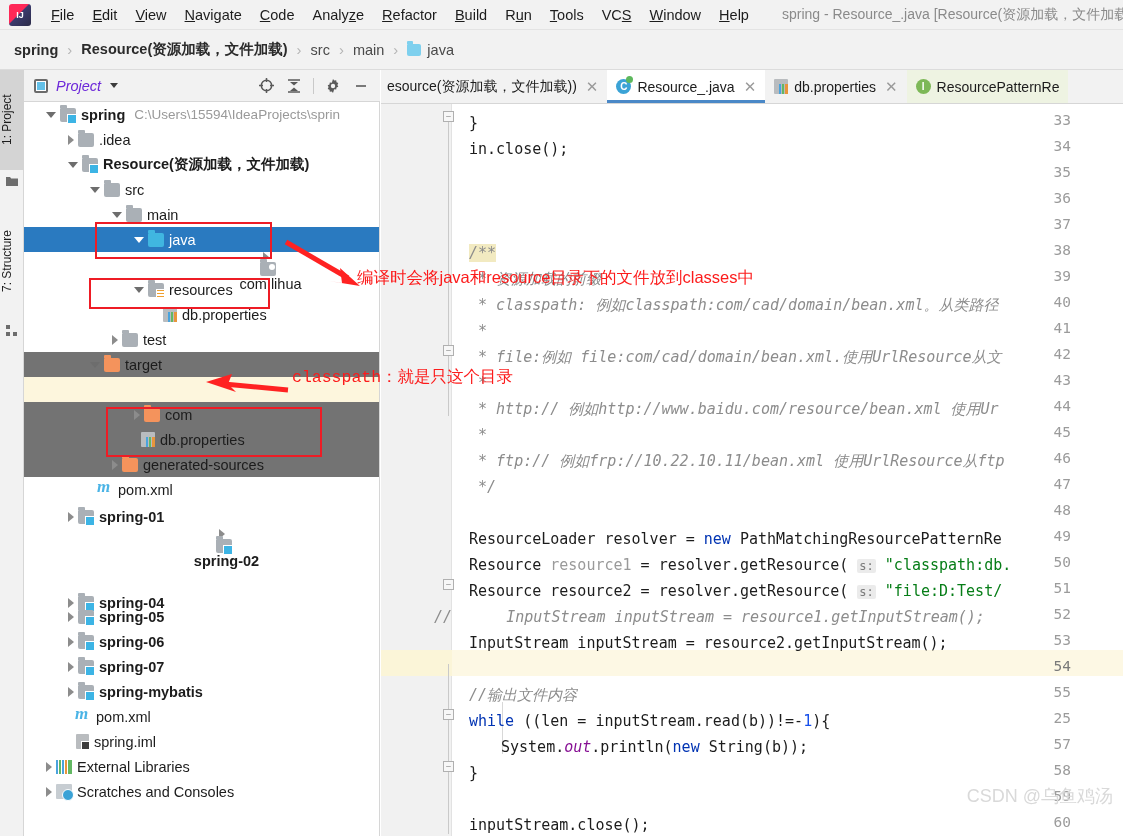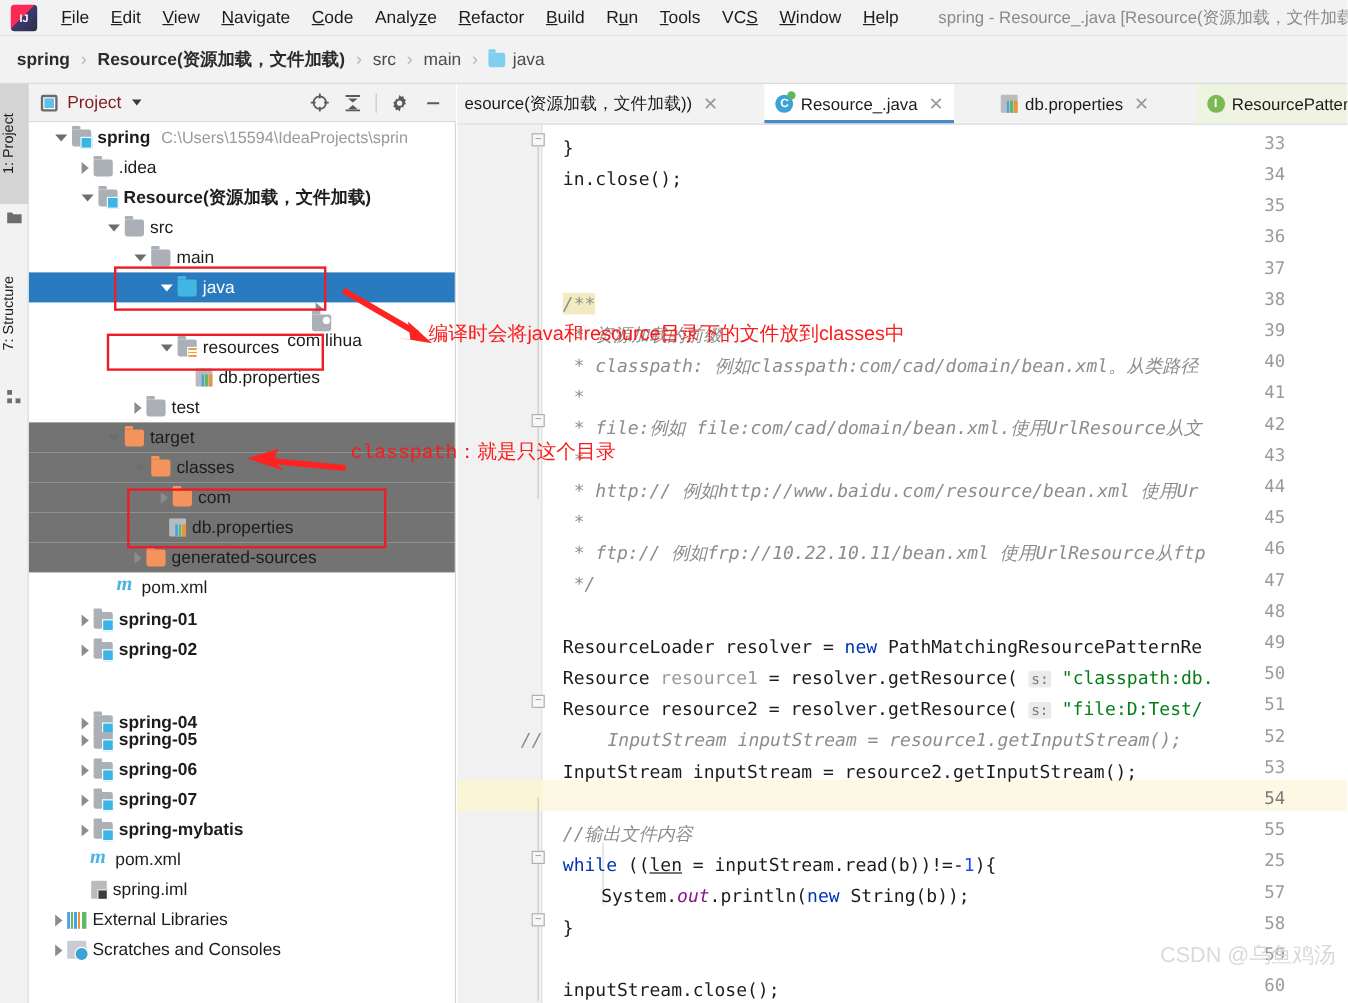--- a/index.html
+++ b/index.html
@@ -77,21 +77,21 @@
     background:#f2f2f2; display:flex; align-items:center;
     border-bottom:1px solid #d6d6d6;
   }
   .proj-title-ico{
     width:14px;height:14px;margin-left:10px;margin-right:8px;
     background:#fff;border:2px solid #6b6b6b;border-radius:2px;position:relative;flex:none;
   }
   .proj-title-ico:after{
     content:"";position:absolute;left:1px;top:1px;right:1px;bottom:1px;background:#62c0e8;
   }
-  .proj-title{ font-size:14.5px;color:#7f1d1d; }
+  .proj-title{ font-size:14.5px;color:#6d28d9;font-style:italic; }
   .caret-dn{
     width:0;height:0;border-left:4.5px solid transparent;border-right:4.5px solid transparent;
     border-top:5px solid #3c3c3c;margin-left:9px;
   }
   .proj-tools{ margin-left:auto; display:flex; align-items:center; gap:2px; padding-right:6px;}
   .tbtn{ width:26px;height:24px;display:flex;align-items:center;justify-content:center;cursor:pointer;}
   .tbsep{ width:1px;height:16px;background:#c9c9c9;margin:0 4px; }
 
   .proj-tree{
     position:absolute; left:24px; top:102px; width:356px; height:734px;
@@ -154,21 +154,21 @@
   .redtext{
     position:absolute; color:#fc1b1b; font-size:16.5px; white-space:nowrap;
     font-family:"Liberation Sans", sans-serif;
   }
   .arrow-svg{ position:absolute; pointer-events:none; }
 
   
   .edtabs{
     position:absolute; left:381px; top:70px; width:742px; height:34px;
     background:#f2f2f2; display:flex; align-items:stretch;
-    border-bottom:1px solid #d6d6d6; overflow:hidden;gap:30px;
+    border-bottom:1px solid #d6d6d6; overflow:hidden;
   }
   .etab{
     display:flex; align-items:center; padding:0 9px; font-size:14px;
     color:#1c1c1c; white-space:nowrap; position:relative; cursor:pointer;
   }
   .etab.active{ background:#ffffff; }
   .etab.active:after{
     content:""; position:absolute; left:0; right:0; bottom:0; height:3px; background:#4a88c7;
   }
   .etab.green{ background:#eef3e2; }
@@ -379,25 +379,20 @@
       <span class="ic folder"></span>
       <span class="lbl">test</span>
     </div>
 
     <div class="row yellow" style="position:absolute;top:250px;left:0;width:356px;padding-left:66px;">
       <span class="arrow down"></span>
       <span class="ic folder orange"></span>
       <span class="lbl">target</span>
     </div>
 
-    <div class="row yellow" style="position:absolute;top:275px;left:0;width:356px;padding-left:88px;">
-      <span class="arrow down"></span>
-      <span class="ic folder orange"></span>
-      <span class="lbl">classes</span>
-    </div>
 
     <div class="row yellow" style="position:absolute;top:300px;left:0;width:356px;padding-left:110px;">
       <span class="arrow right"></span>
       <span class="ic folder orange"></span>
       <span class="lbl">com</span>
     </div>
 
     <div class="row yellow" style="position:absolute;top:325px;left:0;width:356px;padding-left:117px;">
       <span class="ic props"></span>
       <span class="lbl">db.properties</span>
@@ -412,21 +407,21 @@
     <div class="row" style="position:absolute;top:375px;left:0;width:356px;padding-left:73px;">
       <span class="ic mvn"></span>
       <span class="lbl">pom.xml</span>
     </div>
 
     <div class="row" style="position:absolute;top:402px;left:0;width:356px;padding-left:44px;">
       <span class="arrow right"></span>
       <span class="ic folder mod"></span>
       <span class="lbl b">spring-01</span>
     </div>
-    <div class="row" style="position:absolute;top:427px;left:0;width:356px;padding-left:44px;">
+    <div class="row" style="position:absolute;top:427px;left:0;width:356px;padding-left:44px;flex-direction:column;">
       <span class="arrow right"></span>
       <span class="ic folder mod"></span>
       <span class="lbl b">spring-02</span>
     </div>
     <div class="row" style="position:absolute;top:477px;left:0;width:356px;padding-left:44px;margin-top:11px;">
       <span class="arrow right"></span>
       <span class="ic folder mod"></span>
       <span class="lbl b">spring-04</span>
     </div>
     <div class="row" style="position:absolute;top:502px;left:0;width:356px;padding-left:44px;">
@@ -552,21 +547,21 @@
     <div class="codeline" style="top:344px;"><span class="cmt">&nbsp;* ftp:// 例如frp://10.22.10.11/bean.xml 使用UrlResource从ftp</span></div>
     <div class="codeline" style="top:370px;"><span class="cmt">&nbsp;*/</span></div>
 
     <div class="codeline" style="top:422px;">ResourceLoader resolver = <span class="kw">new</span> PathMatchingResourcePatternRe</div>
     <div class="codeline" style="top:448px;text-align:center;">Resource <span class="greyvar">resource1</span> = resolver.getResource( <span class="hintbg">s:</span> <span class="str">"classpath:db.</span></div>
     <div class="codeline" style="top:474px;">Resource resource2 = resolver.getResource( <span class="hintbg">s:</span> <span class="str">"file:D:Test/</span></div>
     <div class="codeline" style="top:500px;left:53px;"><span class="cmt">//      InputStream inputStream = resource1.getInputStream();</span></div>
     <div class="codeline" style="top:526px;">InputStream inputStream = resource2.getInputStream();</div>
 
     <div class="codeline" style="top:578px;"><span class="cmt">//输出文件内容</span></div>
-    <div class="codeline" style="top:604px;"><span class="kw">while</span> ((<span style="text-decoration:underline;text-decoration-style:solid;text-align:right;">len</span> = inputStream.read(b))!=-<span class="num">1</span>){</div>
+    <div class="codeline" style="top:604px;"><span class="kw">while</span> ((<span style="text-decoration-style:solid;text-align:right;">len</span> = inputStream.read(b))!=-<span class="num">1</span>){</div>
     <div class="codeline" style="top:630px;left:120px;">System.<span class="fld">out</span>.println(<span class="kw">new</span> String(b));</div>
     <div class="codeline" style="top:656px;">}</div>
     <div class="codeline" style="top:708px;">inputStream.close();</div>
 
     <div class="watermark">CSDN @乌鱼鸡汤</div>
   </div>
 
   <div class="redbox" style="left:95px;top:222px;width:177px;height:37px;"></div>
   <div class="redbox" style="left:89px;top:278px;width:181px;height:31px;"></div>
   <div class="redbox" style="left:106px;top:407px;width:216px;height:50px;"></div>

